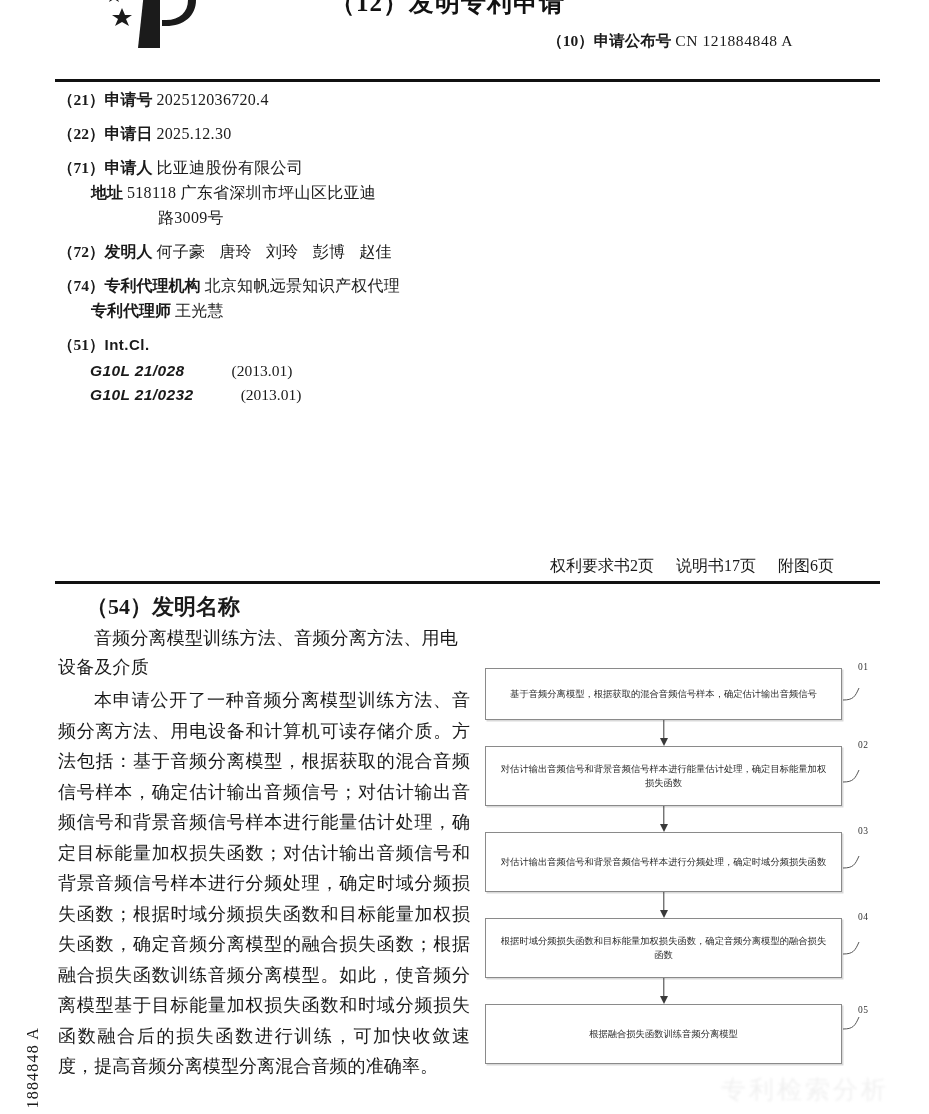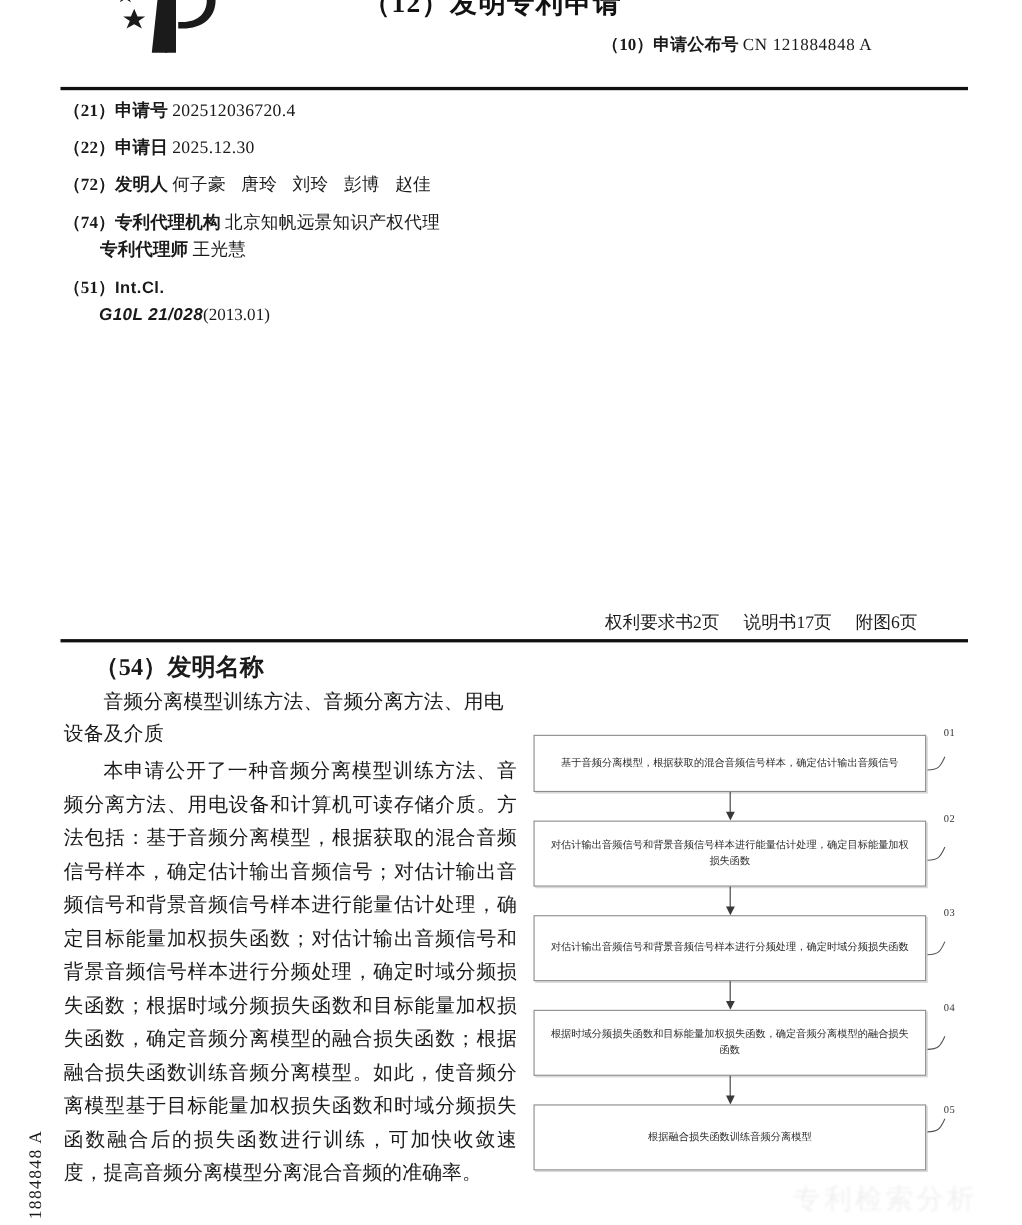--- a/index.html
+++ b/index.html
@@ -88,21 +88,21 @@
     margin-top: 6px;
     font-size: 15.5px;
   }
   .intcl .cls i {
     font-style: italic;
     font-weight: bold;
     font-family: "Liberation Sans", sans-serif;
     letter-spacing: .4px;
     text-align: center;
   }
-  .intcl .cls u { text-decoration: none; }
+  .intcl .cls u { text-decoration: none; margin-left: 47px; }
 
   
   .pagecounts {
     position: absolute;
     right: 95px; top: 556px;
     font-size: 16px;
     white-space: nowrap;
   }
   .pagecounts span { margin-left: 18px; }
   .pagecounts span:first-child { margin-left: 0; text-align: right; }
@@ -255,20 +255,31 @@
   <div class="field">
     <span class="tag">（21）</span><span class="label">申请号</span>
     <span class="value">202512036720.4</span>
   </div>
 
   <div class="field">
     <span class="tag">（22）</span><span class="label">申请日</span>
     <span class="value">2025.12.30</span>
   </div>
 
+  <div class="field">
+    <span class="tag">（71）</span><span class="label">申请人</span>
+    <span class="value">比亚迪股份有限公司</span>
+    <span class="sub">
+      <span class="label">地址</span>
+      <span class="value">518118  广东省深圳市坪山区比亚迪</span>
+    </span>
+    <span class="sub2">
+      <span class="value">路3009号</span>
+    </span>
+  </div>
 
   <div class="field inventors">
     <span class="tag">（72）</span><span class="label">发明人</span>
     <span class="value">
       <span>何子豪</span><span>唐玲</span><span>刘玲</span><span>彭博</span><span>赵佳</span>
     </span>
   </div>
 
   <div class="field">
     <span class="tag">（74）</span><span class="label">专利代理机构</span>
@@ -277,20 +288,23 @@
       <span class="label">专利代理师</span>
       <span class="value">王光慧</span>
     </span>
   </div>
 
   <div class="field intcl">
     <span class="tag">（51）</span><span class="heading">Int.Cl.</span>
     <span class="cls">
       <i>G10L  21/028</i><u>(2013.01)</u>
     </span>
+    <span class="cls">
+      <i>G10L  21/0232</i><u>(2013.01)</u>
+    </span>
   </div>
 </div>
 
 <div class="pagecounts">
   <span>权利要求书2页</span>
   <span>说明书17页</span>
   <span>附图6页</span>
 </div>
 
 <div class="rule mid"></div>

